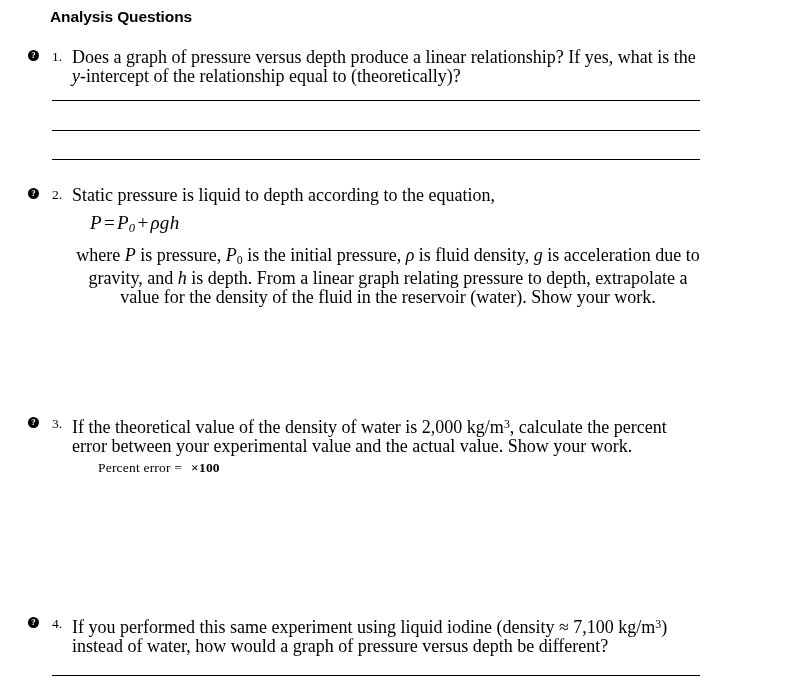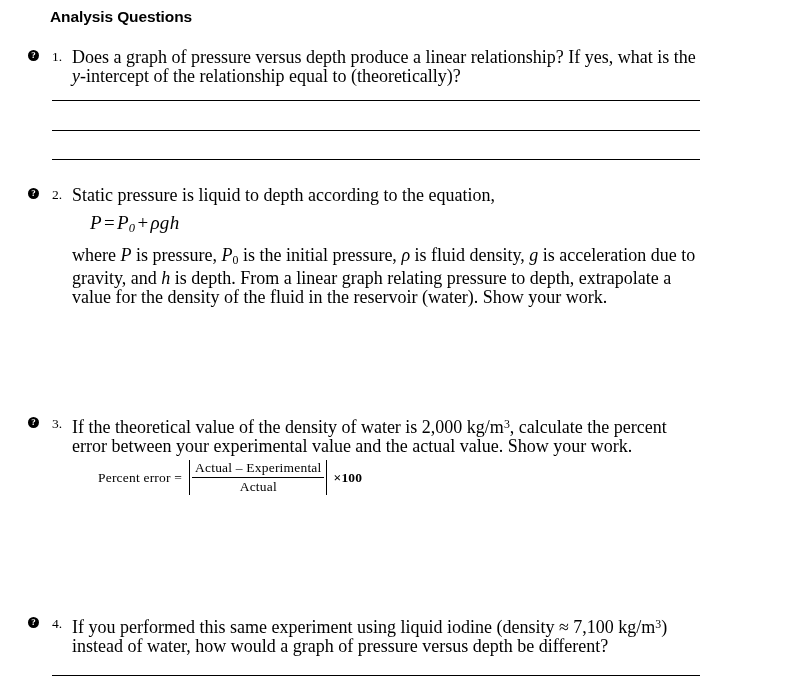--- a/index.html
+++ b/index.html
@@ -172,42 +172,34 @@
     <div class="q-num">2.</div>
     <div class="q-body">
       <p>Static pressure is liquid to depth according to the equation,</p>
     </div>
   </div>
 
   <div class="equation-inline" style="left:90px; top:212px;">
     <span>P</span><span class="op">=</span><span>P</span><sub>0</sub><span class="op">+</span><span>ρgh</span>
   </div>
 
-  <div class="q-body" style="position:absolute; left:72px; top:246px; width:632px;">
+  <div class="q-body" style="position:absolute; left:72px; top:246px; width:632px;text-align:center;">
     <p><span>where </span><span class="it">P</span><span> is pressure, </span><span class="it">P</span><sub>0</sub><span> is the initial pressure, </span><span class="it">ρ</span><span> is fluid density, </span><span class="it">g</span><span> is acceleration due to gravity, and </span><span class="it">h</span><span> is depth. From a linear graph relating pressure to depth, extrapolate a value for the density of the fluid in the reservoir (water). Show your work.</span></p>
   </div>
 
   <div class="question" style="top:415px;">
     <div class="q-icon">?</div>
     <div class="q-num">3.</div>
     <div class="q-body">
       <p><span>If the theoretical value of the density of water is 2,000 kg/m</span><sup>3</sup><span>, calculate the percent error between your experimental value and the actual value. Show your work.</span></p>
     </div>
   </div>
 
   <div class="formula" style="left:98px; top:460px;">
     <span class="lhs">Percent error  =</span>
-    <span class="abs-wrap">
-      <span class="bar"></span>
-      <span class="frac">
-        <span class="num">Actual – Experimental</span>
-        <span class="den">Actual</span>
-      </span>
-      <span class="bar"></span>
-    </span>
     <span class="tail">×100</span>
   </div>
 
   <div class="question" style="top:615px;">
     <div class="q-icon">?</div>
     <div class="q-num">4.</div>
     <div class="q-body">
       <p><span>If you performed this same experiment using liquid iodine (density ≈ 7,100 kg/m</span><sup>3</sup><span>) instead of water, how would a graph of pressure versus depth be different?</span></p>
     </div>
   </div>

